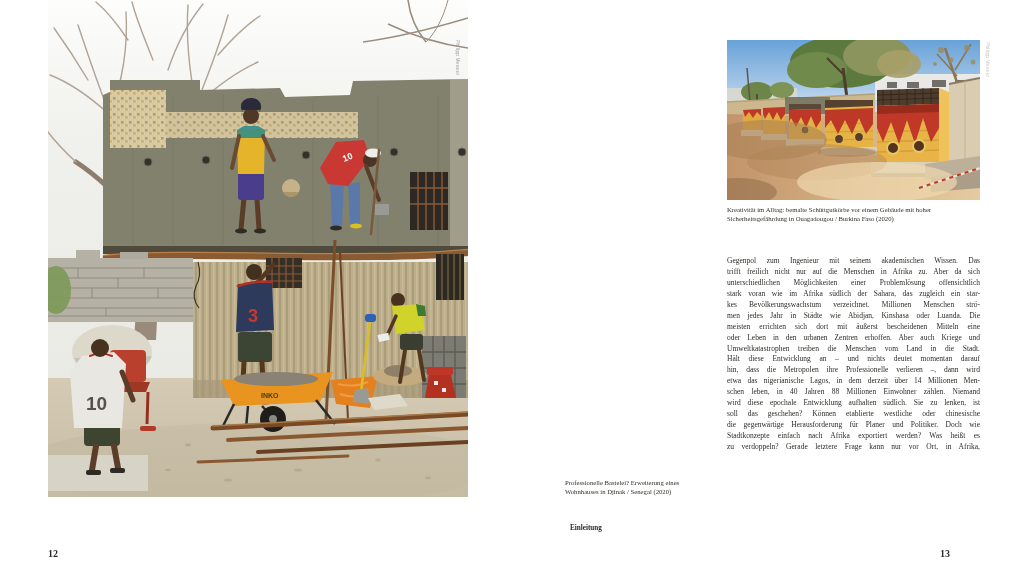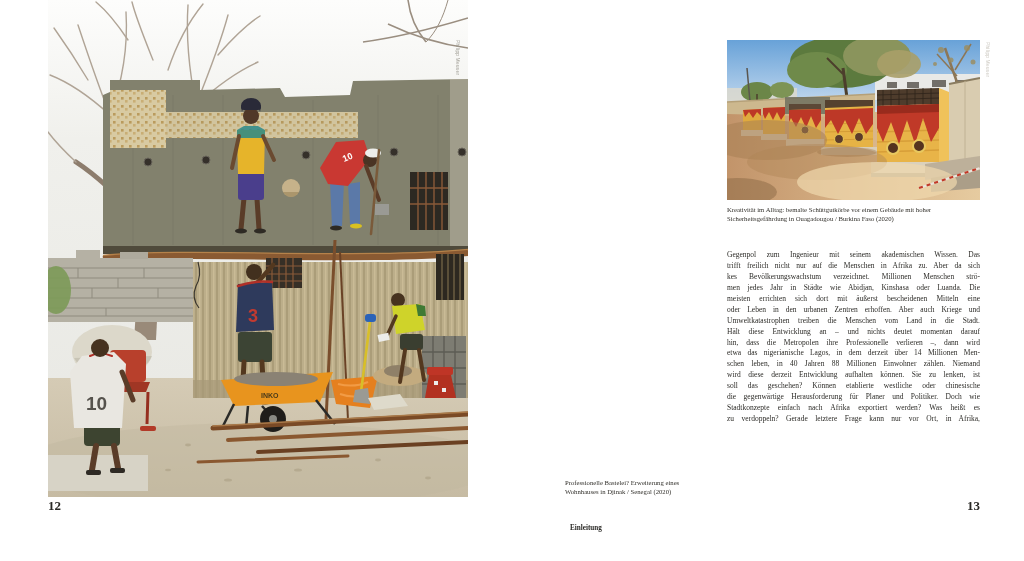--- a/index.html
+++ b/index.html
@@ -16,28 +16,28 @@
   .credit-left{left:455px;top:40px;color:#9d9a92;}
   .credit-right{left:985px;top:42px;color:#cbc7bf;}
 
   
   .caption{position:absolute;font-size:6.7px;line-height:8.8px;color:#34322d;}
   .caption .cline{white-space:nowrap;}
   .caption-right{left:727px;top:206px;width:260px;}
   .caption-leftphoto{left:565px;top:479px;width:170px;}
 
   
-  .bodytext{position:absolute;left:727px;top:250px;width:253px;}
+  .bodytext{position:absolute;left:727px;top:256px;width:253px;}
   .jline{font-size:7.5px;line-height:10.93px;text-align:justify;text-align-last:justify;
          color:#2c2b27;}
 
   
-  .pagenum{position:absolute;top:498px;font-size:13px;font-weight:bold;color:#2a2926;}
+  .pagenum{position:absolute;top:548px;font-size:10px;font-weight:bold;color:#2a2926;}
   .pagenum-left{left:48px;}
-  .pagenum-right{left:940px;width:40px;text-align:right;}
+  .pagenum-right{left:940px;width:40px;}
   .chapter{position:absolute;left:570px;top:524px;font-size:7.2px;font-weight:bold;color:#2a2926;}
 </style>
 </head>
 <body>
 
 <div id="spread">
 
   <div class="photo" style="left:48px;top:0;width:420px;height:497px;">
     <svg width="420" height="497" viewBox="0 0 420 497" preserveAspectRatio="none">
       <defs>
@@ -464,30 +464,32 @@
   <div class="credit credit-right">Philipp Meuser</div>
 
   <div class="caption caption-right">
       <div class="cline">Kreativität im Alltag: bemalte Schüttgutkörbe vor einem Gebäude mit hoher</div>
       <div class="cline">Sicherheitsgefährdung in Ouagadougou / Burkina Faso (2020)</div>
     </div>
 
   <div class="bodytext">
       <div class="jline">Gegenpol zum Ingenieur mit seinem akademischen Wissen. Das</div>
       <div class="jline">trifft freilich nicht nur auf die Menschen in Afrika zu. Aber da sich</div>
+      <div class="jline">unterschiedlichen Möglichkeiten einer Problemlösung offensichtlich</div>
+      <div class="jline">stark voran wie im Afrika südlich der Sahara, das zugleich ein star-</div>
       <div class="jline">kes Bevölkerungswachstum verzeichnet. Millionen Menschen strö-</div>
       <div class="jline">men jedes Jahr in Städte wie Abidjan, Kinshasa oder Luanda. Die</div>
       <div class="jline">meisten errichten sich dort mit äußerst bescheidenen Mitteln eine</div>
       <div class="jline">oder Leben in den urbanen Zentren erhoffen. Aber auch Kriege und</div>
       <div class="jline">Umweltkatastrophen treiben die Menschen vom Land in die Stadt.</div>
       <div class="jline">Hält diese Entwicklung an – und nichts deutet momentan darauf</div>
       <div class="jline">hin, dass die Metropolen ihre Professionelle verlieren –, dann wird</div>
       <div class="jline">etwa das nigerianische Lagos, in dem derzeit über 14 Millionen Men-</div>
       <div class="jline">schen leben, in 40 Jahren 88 Millionen Einwohner zählen. Niemand</div>
-      <div class="jline">wird diese derzeit Entwicklung aufhalten können. Sie zu lenken, ist</div>
+      <div class="jline">wird diese epochale Entwicklung aufhalten südlich. Sie zu lenken, ist</div>
       <div class="jline">soll das geschehen? Können etablierte westliche oder chinesische</div>
       <div class="jline">die gegenwärtige Herausforderung für Planer und Politiker. Doch wie</div>
       <div class="jline">Stadtkonzepte einfach nach Afrika exportiert werden? Was heißt es</div>
       <div class="jline">zu verdoppeln? Gerade letztere Frage kann nur vor Ort, in Afrika,</div>
     </div>
 
   <div class="caption caption-leftphoto">
       <div class="cline">Professionelle Bastelei? Erweiterung eines</div>
       <div class="cline">Wohnhauses in Djinak / Senegal (2020)</div>
     </div>

